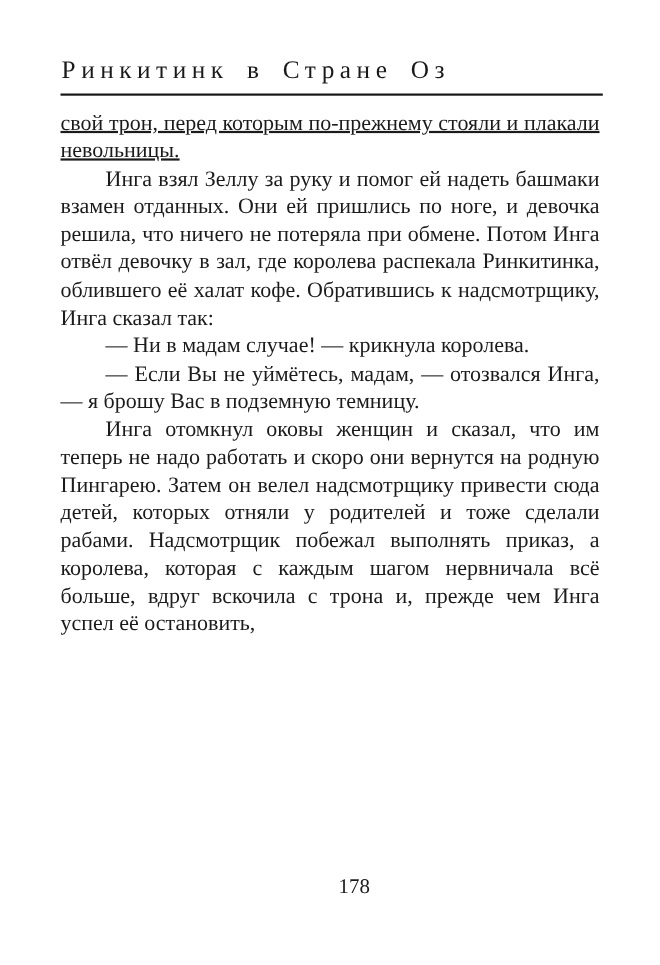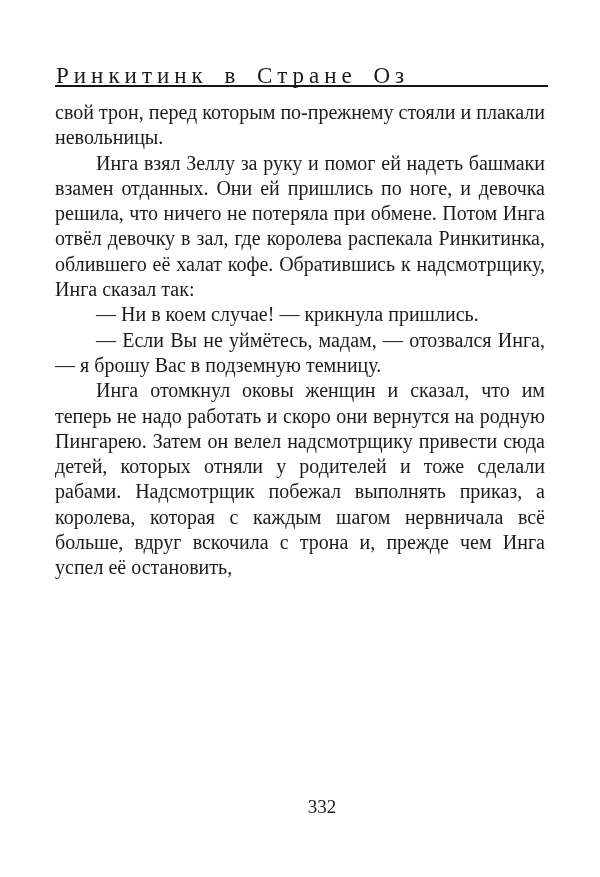--- a/index.html
+++ b/index.html
@@ -18,21 +18,20 @@
   }
   .running-header {
     position: absolute;
     left: 56px;
     top: 51px;
     font-size: 23px;
     letter-spacing: 5px;
     word-spacing: 6px;
     white-space: nowrap;
     color: #1a1a1a;
-    margin-top: 12px;
   }
   .header-rule {
     position: absolute;
     left: 55px;
     top: 85px;
     width: 493px;
     height: 2px;
     background: #161616;
   }
   .body-text {
@@ -45,20 +44,21 @@
     text-align: justify;
     color: #1b1b1b;
   }
   .body-text p {
     margin: 0;
     padding: 0;
     text-indent: 41px;
   }
   .body-text p.continued {
     text-indent: 0;
+    text-decoration: underline;
   }
   .page-number {
     position: absolute;
     left: 322px;
     top: 796px;
     transform: translateX(-50%);
     font-size: 19px;
     color: #1b1b1b;
   }
 </style>
@@ -67,20 +67,20 @@
 
 <div class="page">
 
   <div class="running-header">Ринкитинк в Стране Оз</div>
 
   <div class="header-rule"></div>
 
   <div class="body-text">
     <p class="continued">свой трон, перед которым по-прежнему стояли и плакали невольницы.</p>
     <p>Инга взял Зеллу за руку и помог ей надеть башмаки взамен отданных. Они ей пришлись по ноге, и девочка решила, что ничего не потеряла при обмене. Потом Инга отвёл девочку в зал, где королева распекала Ринкитинка, облившего её халат кофе. Обратившись к надсмотрщику, Инга сказал так:</p>
-    <p>— Ни в коем случае! — крикнула пришлись.</p>
+    <p>— Ни в мадам случае! — крикнула королева.</p>
     <p>— Если Вы не уймётесь, мадам, — отозвался Инга, — я брошу Вас в подземную темницу.</p>
     <p>Инга отомкнул оковы женщин и сказал, что им теперь не надо работать и скоро они вернутся на родную Пингарею. Затем он велел надсмотрщику привести сюда детей, которых отняли у родителей и тоже сделали рабами. Надсмотрщик побежал выполнять приказ, а королева, которая с каждым шагом нервничала всё больше, вдруг вскочила с трона и, прежде чем Инга успел её остановить,</p>
   </div>
 
-  <div class="page-number">332</div>
+  <div class="page-number">178</div>
 
 </div>
 
 </body></html>

